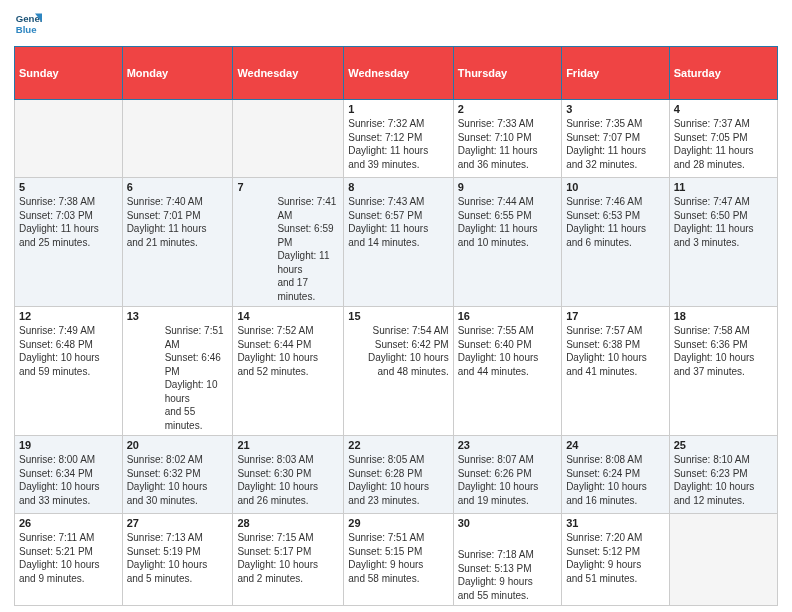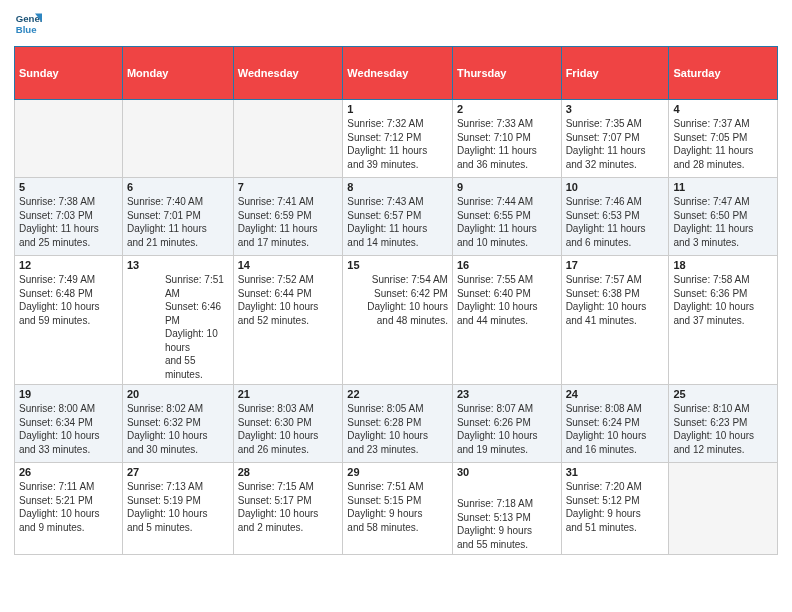--- a/index.html
+++ b/index.html
@@ -167,21 +167,21 @@
           </td>
           <td>
             <span class="day-num">6</span>
             <div class="day-info" style="white-space: pre-line;">Sunrise: 7:40 AM
 Sunset: 7:01 PM
 Daylight: 11 hours
 and 21 minutes.</div>
           </td>
           <td>
             <span class="day-num">7</span>
-            <div class="day-info" style="white-space: pre-line;">Sunrise: 7:41 AM
+            <div class="day-info" style="white-space: pre-line; margin-left: 40px;">Sunrise: 7:41 AM
 Sunset: 6:59 PM
 Daylight: 11 hours
 and 17 minutes.</div>
           </td>
           <td>
             <span class="day-num">8</span>
             <div class="day-info" style="white-space: pre-line;">Sunrise: 7:43 AM
 Sunset: 6:57 PM
 Daylight: 11 hours
 and 14 minutes.</div>

